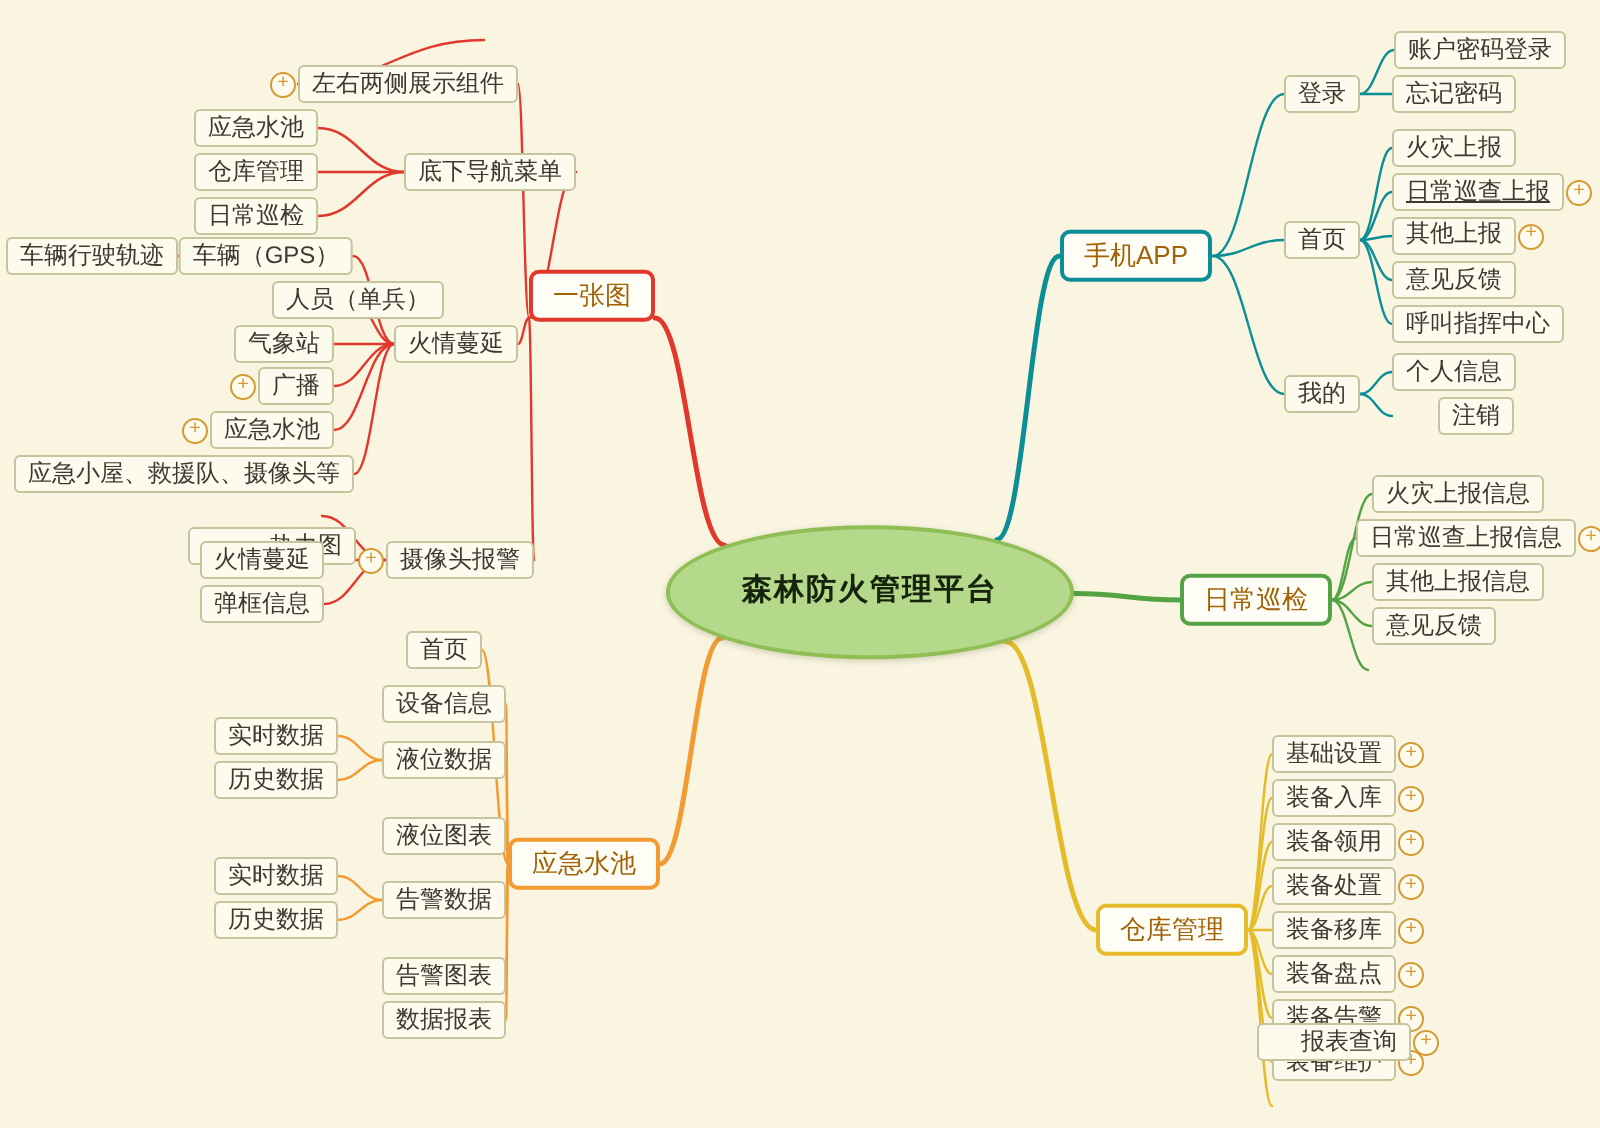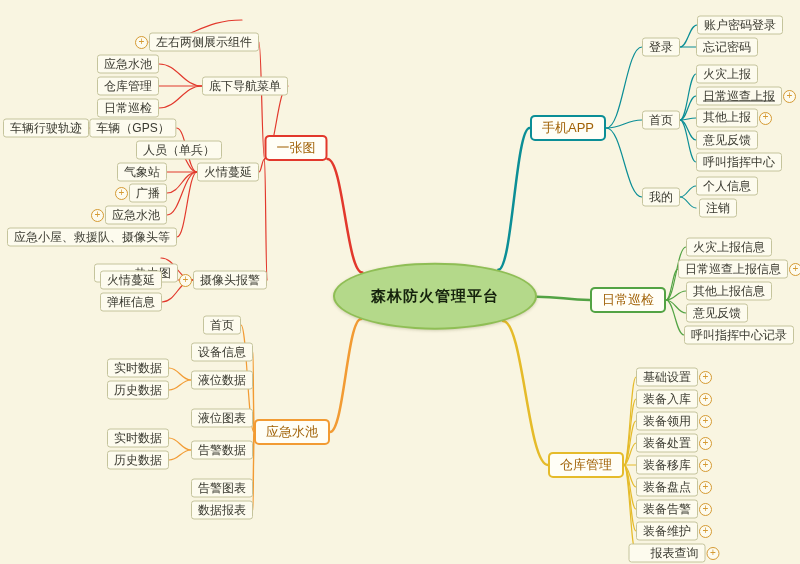--- a/index.html
+++ b/index.html
@@ -164,37 +164,36 @@
     <div class="node leaf" style="left: 740px; top: 25px;"><span>账户密码登录</span></div>
     <div class="node leaf" style="left: 727px; top: 47px;"><span>忘记密码</span></div>
     <div class="node leaf" style="left: 661px; top: 120px;"><span>首页</span></div>
     <div class="node leaf" style="left: 727px; top: 74px;"><span>火灾上报</span></div>
     <div class="node leaf" style="left: 739px; top: 96px; text-decoration: underline;"><span>日常巡查上报</span><span class="plus right" style="border-color: rgb(213, 154, 51); color: rgb(213, 154, 51);">+</span></div>
     <div class="node leaf" style="left: 727px; top: 118px; font-family: Liberation Mono, monospace;"><span>其他上报</span><span class="plus right" style="border-color: rgb(213, 154, 51); color: rgb(213, 154, 51);">+</span></div>
     <div class="node leaf" style="left: 727px; top: 140px;"><span>意见反馈</span></div>
     <div class="node leaf" style="left: 739px; top: 162px;"><span>呼叫指挥中心</span></div>
     <div class="node leaf" style="left: 661px; top: 197px; text-align: center;"><span>我的</span></div>
     <div class="node leaf" style="left: 727px; top: 186px;"><span>个人信息</span></div>
-    <div class="node leaf" style="left: 718px; top: 208px;"><span>注销</span></div>
+    <div class="node leaf" style="left: 738px; top: 208px;"><span>注销</span></div>
     <div class="node main" style="left: 628px; top: 300px; border-color: rgb(83, 163, 68);"><span>日常巡检</span></div>
     <div class="node leaf" style="left: 729px; top: 247px;"><span>火灾上报信息</span></div>
     <div class="node leaf" style="left: 733px; top: 269px;"><span>日常巡查上报信息</span><span class="plus right" style="border-color: rgb(213, 154, 51); color: rgb(213, 154, 51);">+</span></div>
     <div class="node leaf" style="left: 729px; top: 291px;"><span>其他上报信息</span></div>
     <div class="node leaf" style="left: 717px; top: 313px;"><span>意见反馈</span></div>
-    <div class="node leaf" style="left: 739px; top: 335px;"><span>呼叫指挥中心记录</span></div>
     <div class="node main" style="left: 586px; top: 465px; border-color: rgb(229, 187, 42);"><span>仓库管理</span></div>
     <div class="node leaf" style="left: 667px; top: 377px;"><span>基础设置</span><span class="plus right" style="border-color: rgb(213, 154, 51); color: rgb(213, 154, 51);">+</span></div>
     <div class="node leaf" style="left: 667px; top: 399px;"><span>装备入库</span><span class="plus right" style="border-color: rgb(213, 154, 51); color: rgb(213, 154, 51);">+</span></div>
     <div class="node leaf" style="left: 667px; top: 421px;"><span>装备领用</span><span class="plus right" style="border-color: rgb(213, 154, 51); color: rgb(213, 154, 51);">+</span></div>
     <div class="node leaf" style="left: 667px; top: 443px;"><span>装备处置</span><span class="plus right" style="border-color: rgb(213, 154, 51); color: rgb(213, 154, 51);">+</span></div>
     <div class="node leaf" style="left: 667px; top: 465px;"><span>装备移库</span><span class="plus right" style="border-color: rgb(213, 154, 51); color: rgb(213, 154, 51);">+</span></div>
     <div class="node leaf" style="left: 667px; top: 487px;"><span>装备盘点</span><span class="plus right" style="border-color: rgb(213, 154, 51); color: rgb(213, 154, 51);">+</span></div>
     <div class="node leaf" style="left: 667px; top: 509px;"><span>装备告警</span><span class="plus right" style="border-color: rgb(213, 154, 51); color: rgb(213, 154, 51);">+</span></div>
     <div class="node leaf" style="left: 667px; top: 531px;"><span>装备维护</span><span class="plus right" style="border-color: rgb(213, 154, 51); color: rgb(213, 154, 51);">+</span></div>
-    <div class="node leaf" style="left: 667px; top: 553px; padding-left: 21px;"><span>报表查询</span><span class="plus right" style="border-color: rgb(213, 154, 51); color: rgb(213, 154, 51);">+</span></div>
+    <div class="node leaf" style="left: 667px; top: 521px; padding-left: 21px;"><span>报表查询</span><span class="plus right" style="border-color: rgb(213, 154, 51); color: rgb(213, 154, 51);">+</span></div>
     <div class="node main" style="left: 292px; top: 432px; border-color: rgb(242, 155, 51);"><span>应急水池</span></div>
     <div class="node leaf" style="left: 222px; top: 325px;"><span>首页</span></div>
     <div class="node leaf" style="left: 222px; top: 352px;"><span>设备信息</span></div>
     <div class="node leaf" style="left: 222px; top: 380px;"><span>液位数据</span></div>
     <div class="node leaf" style="left: 138px; top: 368px;"><span>实时数据</span></div>
     <div class="node leaf" style="left: 138px; top: 390px;"><span>历史数据</span></div>
     <div class="node leaf" style="left: 222px; top: 418px;"><span>液位图表</span></div>
     <div class="node leaf" style="left: 222px; top: 450px;"><span>告警数据</span></div>
     <div class="node leaf" style="left: 138px; top: 438px;"><span>实时数据</span></div>
     <div class="node leaf" style="left: 138px; top: 460px;"><span>历史数据</span></div>

